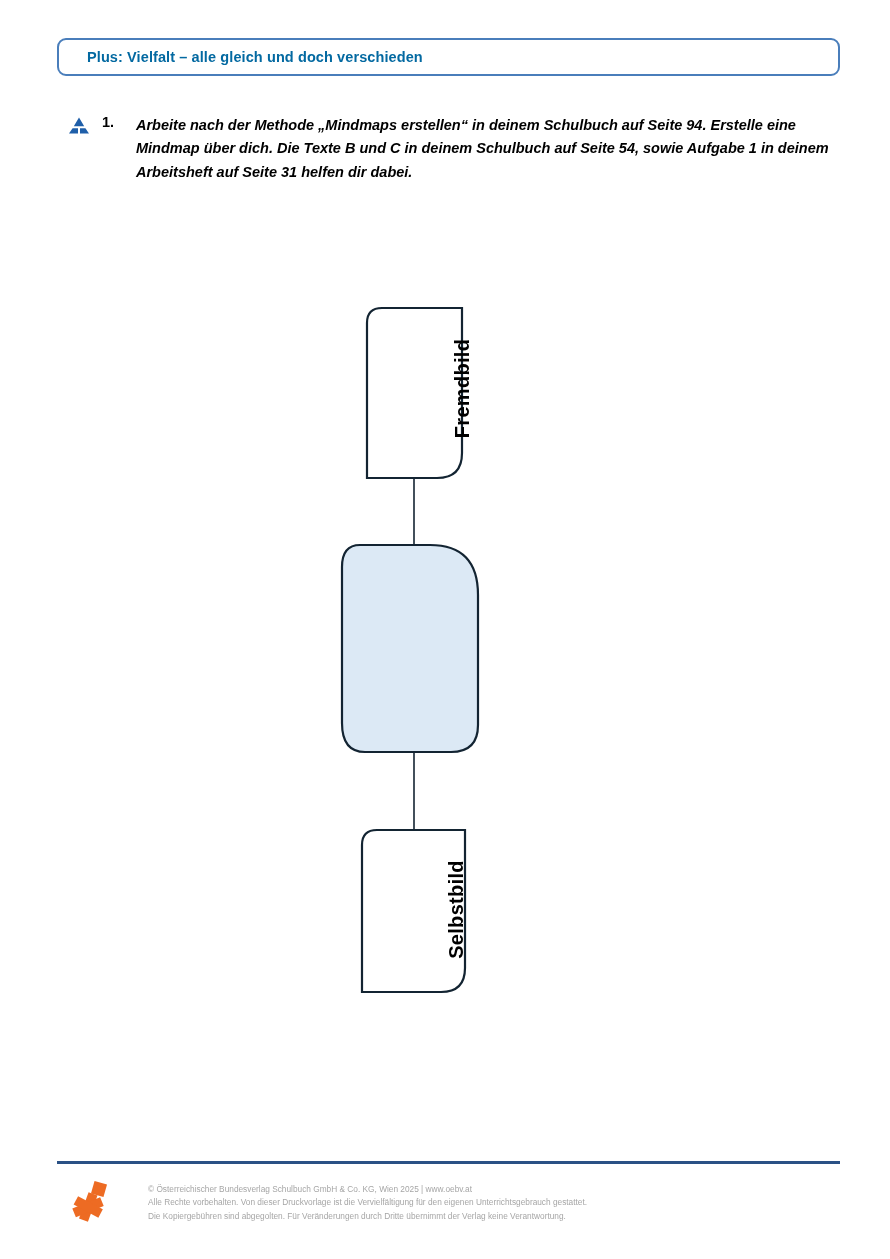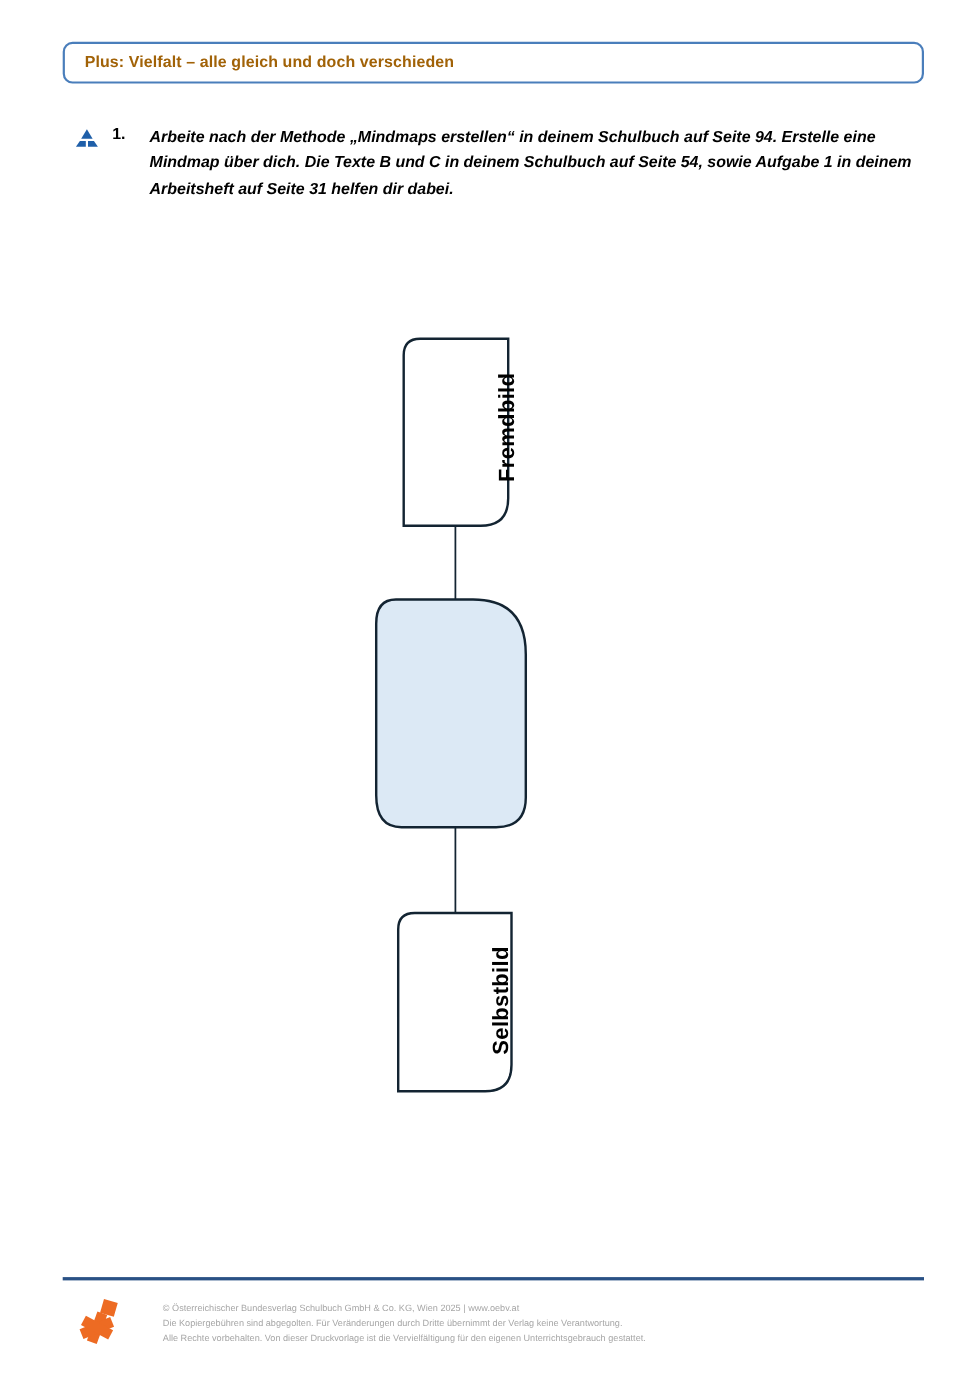--- a/index.html
+++ b/index.html
@@ -24,24 +24,24 @@
     width: 783px;
     height: 38px;
     box-sizing: border-box;
     border: 2px solid #4a7ebb;
     border-radius: 9px;
     background: #ffffff;
     display: flex;
     align-items: center;
   }
   .title-text {
-    padding-left: 18px;
+    padding-left: 28px;
     font-size: 14.5px;
     font-weight: bold;
-    color: #a16207;
+    color: #0369a1;
     letter-spacing: 0.1px;
     white-space: nowrap;
   }
 
   
   .task-block {
     position: absolute;
     left: 68px;
     top: 114px;
     width: 770px;
@@ -190,15 +190,15 @@
       <rect x="26.5" y="2.5" width="13" height="13" transform="rotate(16 33 9)"></rect>
       <rect x="17.5" y="13" width="9.5" height="28" transform="rotate(20 22.2 27)"></rect>
       <rect x="7" y="22.5" width="30" height="9.5" transform="rotate(-22 22 27.2)"></rect>
       <rect x="17.5" y="13" width="9.5" height="28" transform="rotate(-62 22.2 27)"></rect>
     </g>
   </svg>
 </div>
 
 <div class="footer-text">
   <div>© Österreichischer Bundesverlag Schulbuch GmbH &amp; Co. KG, Wien 2025 | www.oebv.at</div>
+  <div>Alle Rechte vorbehalten. Von dieser Druckvorlage ist die Vervielfältigung für den eigenen Unterrichtsgebrauch gestattet.</div>
   <div>Die Kopiergebühren sind abgegolten. Für Veränderungen durch Dritte übernimmt der Verlag keine Verantwortung.</div>
-  <div>Alle Rechte vorbehalten. Von dieser Druckvorlage ist die Vervielfältigung für den eigenen Unterrichtsgebrauch gestattet.</div>
 </div>
 
 </body></html>

